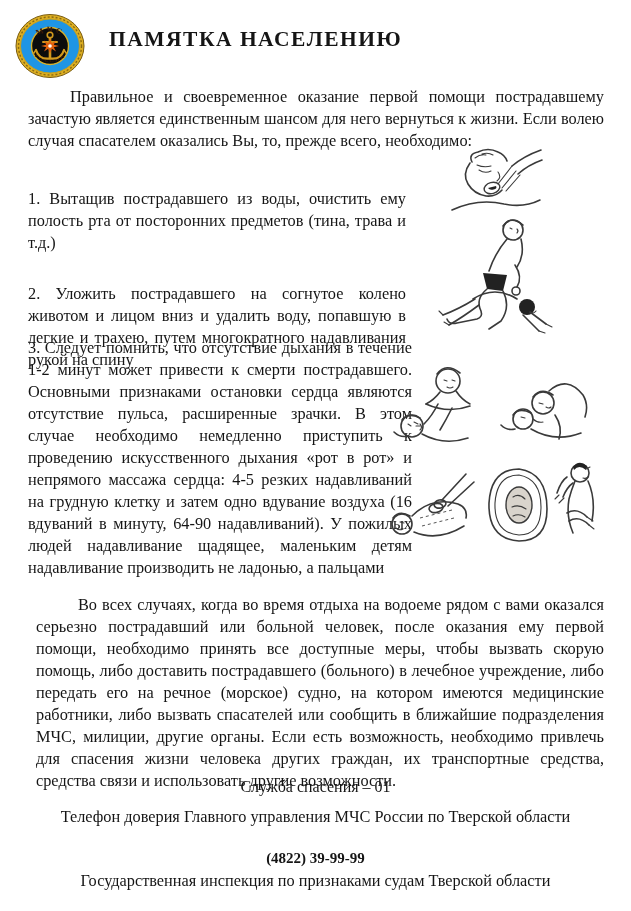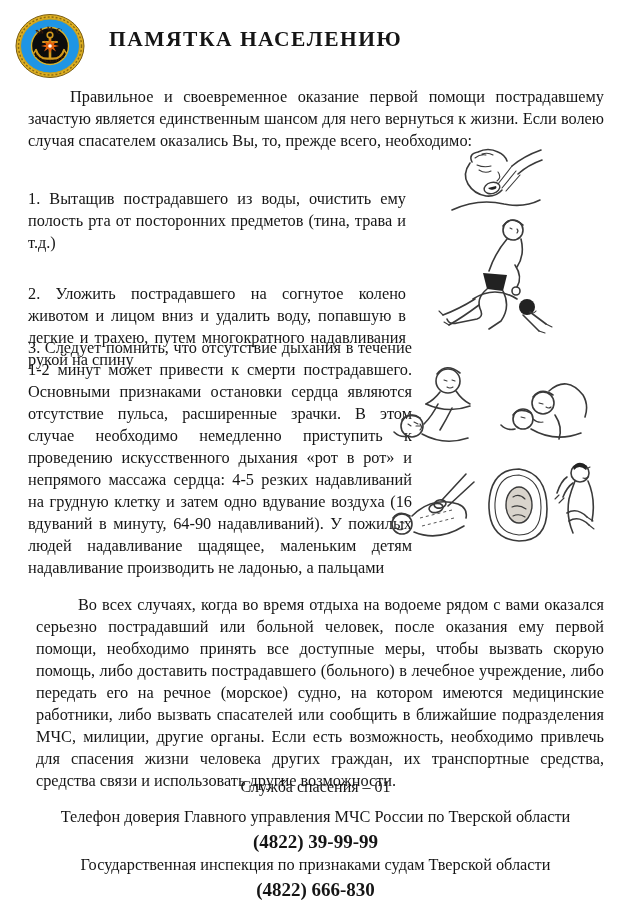--- a/index.html
+++ b/index.html
@@ -80,24 +80,24 @@
   .contact {
     flex: 1 1 50%;
     text-align: center;
     padding: 0 8px;
   }
   .contact-label {
     font-size: 16.3px;
     line-height: 22px;
   }
   .contact-phone {
-    font-size: 19px;
+    font-size: 15px;
     font-weight: bold;
     line-height: 24px;
-    margin-top: 2px;
+    margin-top: 18px;
   }
   .sketch { stroke: #3a3a3a; stroke-width: 1.6; fill: none; stroke-linecap: round; stroke-linejoin: round; }
   .sketch-thin { stroke: #3a3a3a; stroke-width: 1.1; fill: none; stroke-linecap: round; stroke-linejoin: round; }
   .sketch-fill { fill: #222222; stroke: none; }
   .sketch-dash { stroke: #555555; stroke-width: 1; fill: none; stroke-dasharray: 3 3; }
 </style>
 </head>
 <body>
 
 <div class="page">

